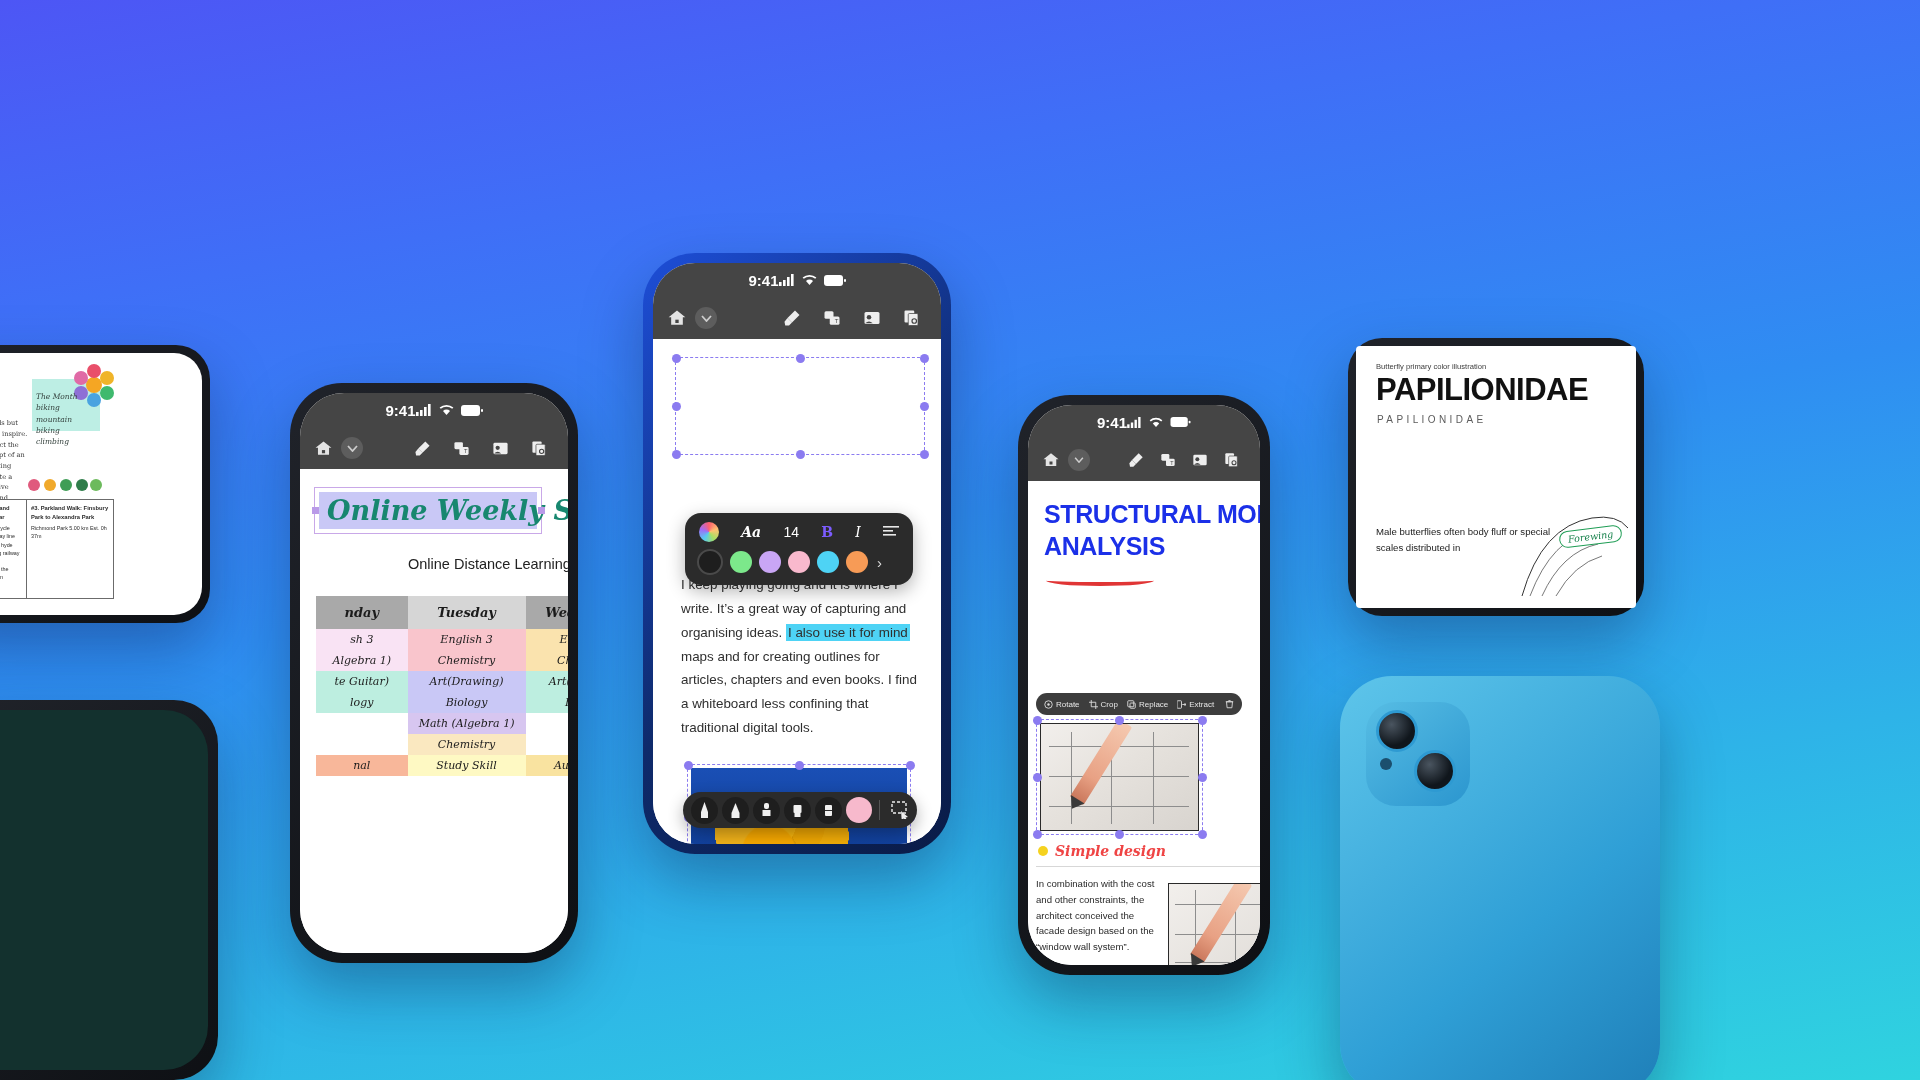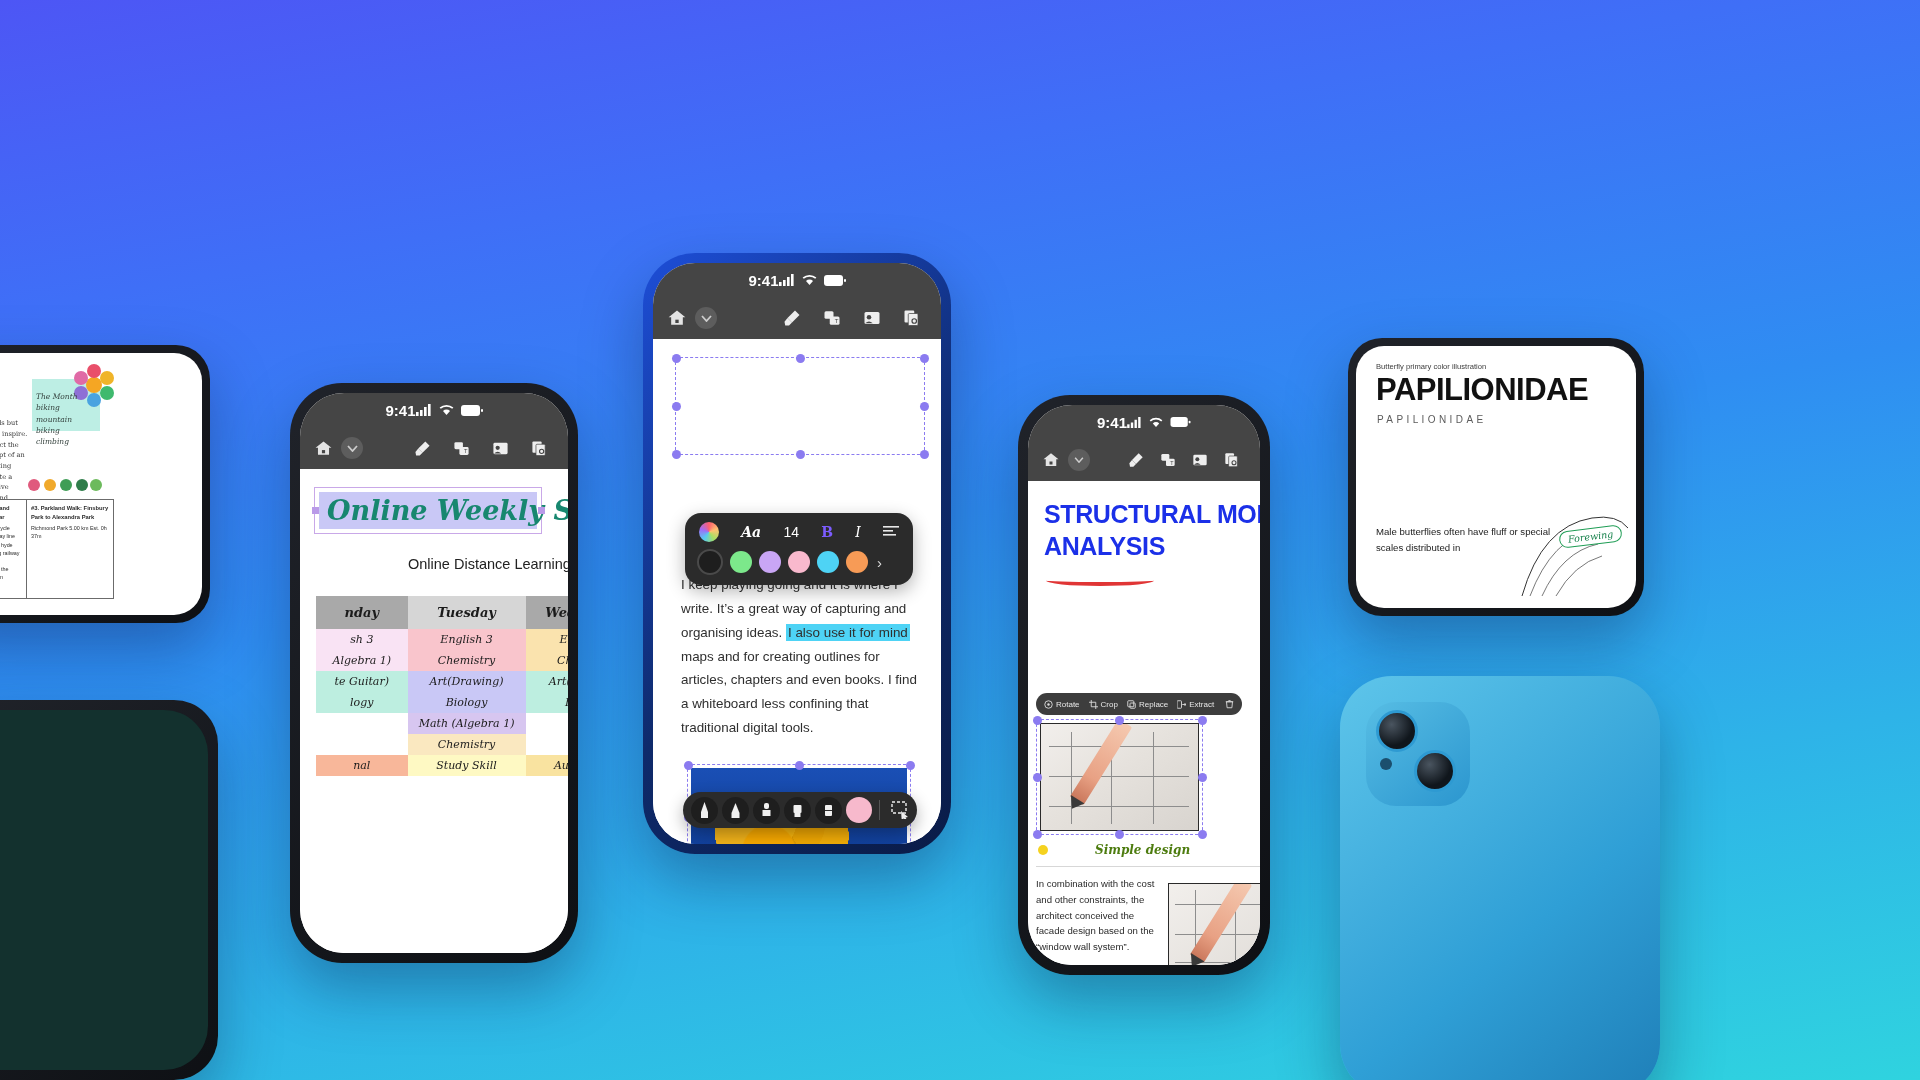--- a/index.html
+++ b/index.html
@@ -113,40 +113,40 @@
   .bp-line{position:absolute;background:#8d8d8d;height:1px;}
   .bp-v{position:absolute;background:#8d8d8d;width:1px;}
   .pencil{position:absolute;left:52px;top:-8px;width:16px;height:92px;
           background:linear-gradient(180deg,#f5c9b0,#e8a184 70%,#c9765a);
           transform:rotate(32deg);border-radius:2px;}
   .pencil:after{content:"";position:absolute;bottom:-9px;left:0;width:0;height:0;
           border-left:8px solid transparent;border-right:8px solid transparent;
           border-top:11px solid #3a3a3a;}
   .simple{position:absolute;left:10px;top:362px;display:flex;align-items:center;gap:7px;}
   .ydot{width:10px;height:10px;border-radius:50%;background:#f5d21f;}
-  .simple b{color:#4d7c0f;font-style:italic;font-size:12px;font-family:"DejaVu Serif",serif;margin-left:40px;}
+  .simple b{color:#ef4444;font-style:italic;font-size:14px;font-family:"DejaVu Serif",serif;}
   .st-rule{position:absolute;left:8px;top:385px;right:0;height:1px;background:#d7d7d7;}
   .st-para{position:absolute;left:8px;top:395px;width:124px;font-size:9.6px;line-height:1.65;color:#2a2a2a;}
   .st-photo2{position:absolute;left:140px;top:402px;width:140px;height:100px;
     background:linear-gradient(145deg,#f2efec,#ddd9d4);border:1.5px solid #2a2a2a;overflow:hidden;}
 
   
   #phone-notes{left:-72px;top:345px;width:266px;height:262px;border-radius:34px;padding:8px;}
   #phone-notes .screen{border-radius:28px;}
   .nt{position:absolute;font-family:"DejaVu Serif",serif;}
   .nt-hand{font-style:italic;font-size:7.5px;color:#33403c;line-height:1.5;}
   .nt-body{font-size:6.6px;line-height:1.62;color:#333;}
   .sticky{position:absolute;background:#bdeee4;}
   .nt-card{position:absolute;border:1px solid #6b6b6b;font-size:5.4px;line-height:1.5;
            color:#2b2b2b;padding:4px;background:#fff;}
   .nt-card .ch{font-weight:700;font-size:5.8px;display:block;margin-bottom:3px;}
 
   
   #phone-butter{left:1348px;top:338px;width:280px;height:262px;border-radius:34px;padding:8px;}
-  #phone-butter .screen{border-radius:28px;}
+  #phone-butter .screen{border-radius:4px;}
   .bt-kicker{position:absolute;left:20px;top:16px;font-size:7.6px;color:#3c3c3c;}
   .bt-title{position:absolute;left:20px;top:26px;font-size:31px;font-weight:800;color:#111;
             letter-spacing:-.5px;}
   .bt-sub{position:absolute;left:21px;top:68px;font-size:10px;letter-spacing:3.4px;color:#5b5b5b;}
   .bt-p{position:absolute;left:20px;width:180px;font-size:9.6px;line-height:1.62;color:#222;}
   .ul-blue{text-decoration:underline;text-decoration-color:#3b49df;text-decoration-thickness:1px;}
   .forewing{position:absolute;right:14px;top:182px;border:1.6px solid #1f9d55;border-radius:12px;
             padding:2px 8px;color:#15804a;font-family:"DejaVu Serif",serif;font-style:italic;
             font-size:9.5px;background:#fff;transform:rotate(-7deg);}
 
@@ -605,21 +605,21 @@
         </div>
       </div>
     </div>
   </div>
 
   <div class="phone dark" id="phone-butter">
     <div class="screen">
       <div class="bt-kicker">Butterfly primary color illustration</div>
       <div class="bt-title">PAPILIONIDAE</div>
       <div class="bt-sub">PAPILIONIDAE</div>
-      <div class="bt-p" style="top:178px;">Male butterflies often have fluff or special scales distributed in</div>
+      <div class="bt-p" style="top:178px;">Male butterflies often body fluff or special scales distributed in</div>
       <svg style="position:absolute;right:4px;top:150px;" width="120" height="110">
         <path d="M10 100 q20 -70 70 -78 q25 -4 36 10" fill="none" stroke="#333" stroke-width="1"></path>
         <path d="M18 100 q22 -58 64 -66" fill="none" stroke="#555" stroke-width=".8"></path>
         <path d="M30 100 q20 -44 56 -52" fill="none" stroke="#555" stroke-width=".8"></path>
         <path d="M44 100 q18 -32 46 -40" fill="none" stroke="#555" stroke-width=".8"></path>
       </svg>
       <div class="forewing">Forewing</div>
     </div>
   </div>
 

